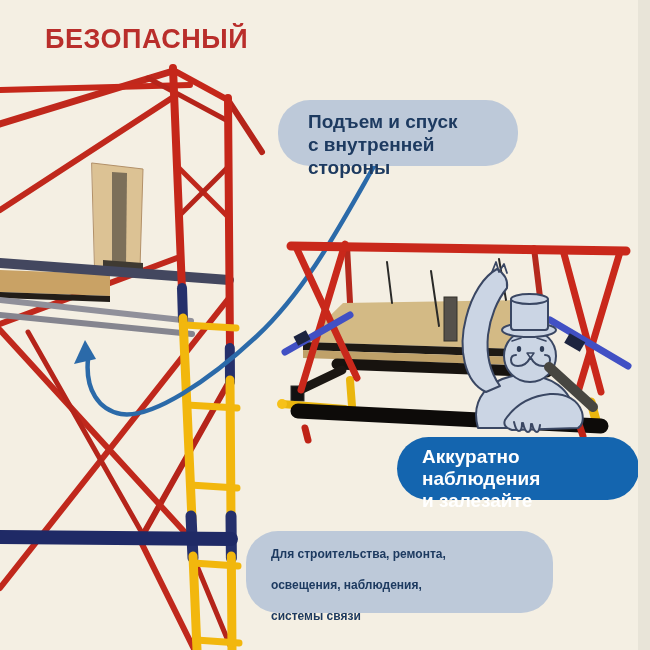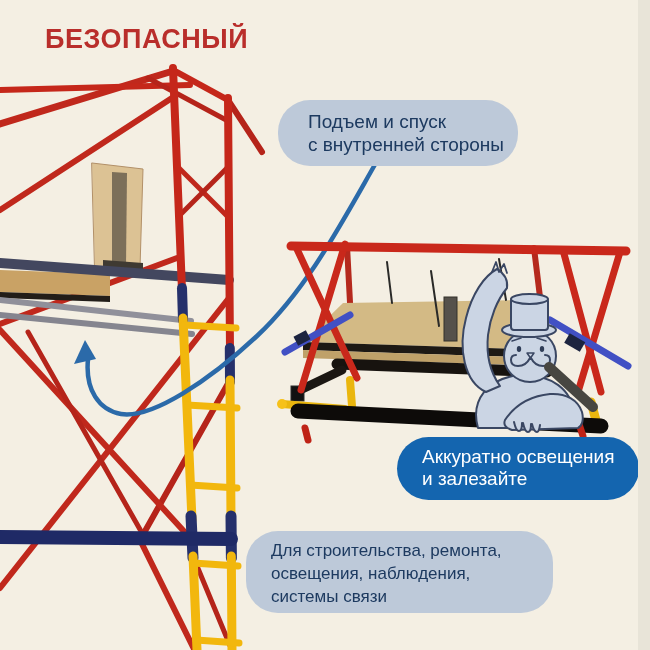--- a/index.html
+++ b/index.html
@@ -9,27 +9,27 @@
     font-family:"Liberation Sans",sans-serif;
   }
   .art{position:absolute;left:0;top:0;}
   .title{
     position:absolute;left:45px;top:24px;
     font-size:27px;font-weight:800;letter-spacing:.5px;
     color:#b92e2b;
   }
   .callout{
     position:absolute;box-sizing:border-box;border-radius:32px;
-    white-space:pre-line;font-weight:400;
+    white-space:pre-line;font-weight:700;
   }
   .callout.light{background:#bdc9d9;color:#1d3a60;}
   .callout.blue{background:#1465af;color:#ffffff;}
   #callout-access{left:278px;top:100px;width:240px;height:66px;padding:10px 0 0 30px;font-size:19px;line-height:23px;}
   #callout-climb{left:397px;top:437px;width:242px;height:63px;padding:9px 0 0 25px;font-size:19px;line-height:22px;}
-  #callout-usage{left:246px;top:531px;width:307px;height:82px;padding:8px 0 0 25px;font-size:17px;line-height:23px;}
+  #callout-usage{left:246px;top:531px;width:307px;height:82px;padding:8px 0 0 25px;font-size:12px;line-height:31px;}
 </style>
 </head>
 <body>
 
 <div class="canvas">
 
   <svg class="art" width="650" height="650" viewBox="0 0 650 650">
 
     <g stroke-linecap="round" fill="none">
 
@@ -164,19 +164,19 @@
         <path d="M514,422 q2,9 5,9 q3,0 3,-8 M523,423 q2,9 5,9 q3,0 3,-8 M532,424 q2,8 5,8 q2,0 3,-7"></path>
       </g>
     </g>
   </svg>
 
   <div class="title">БЕЗОПАСНЫЙ</div>
 
   <div id="callout-access" class="callout light">Подъем и спуск
 с внутренней стороны</div>
 
-  <div id="callout-climb" class="callout blue">Аккуратно освещения
+  <div id="callout-climb" class="callout blue">Аккуратно наблюдения
 и залезайте</div>
 
   <div id="callout-usage" class="callout light">Для строительства, ремонта,
 освещения, наблюдения,
 системы связи</div>
 </div>
 
 </body></html>

